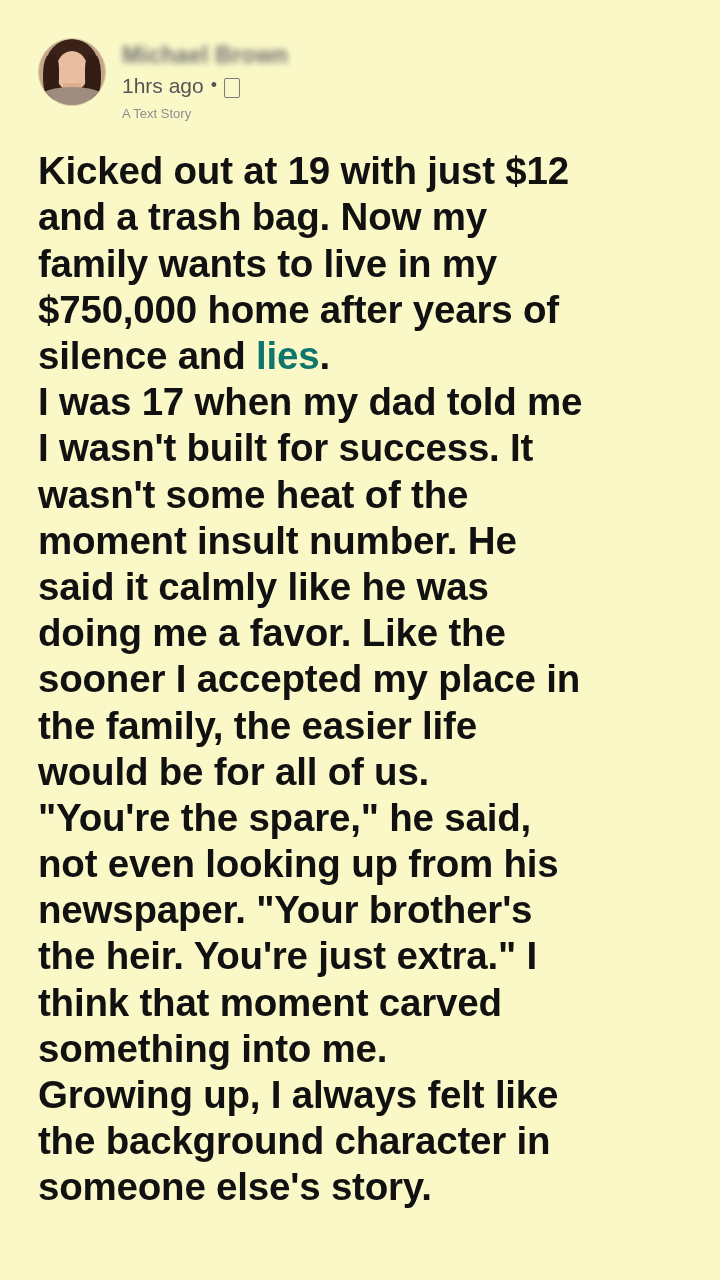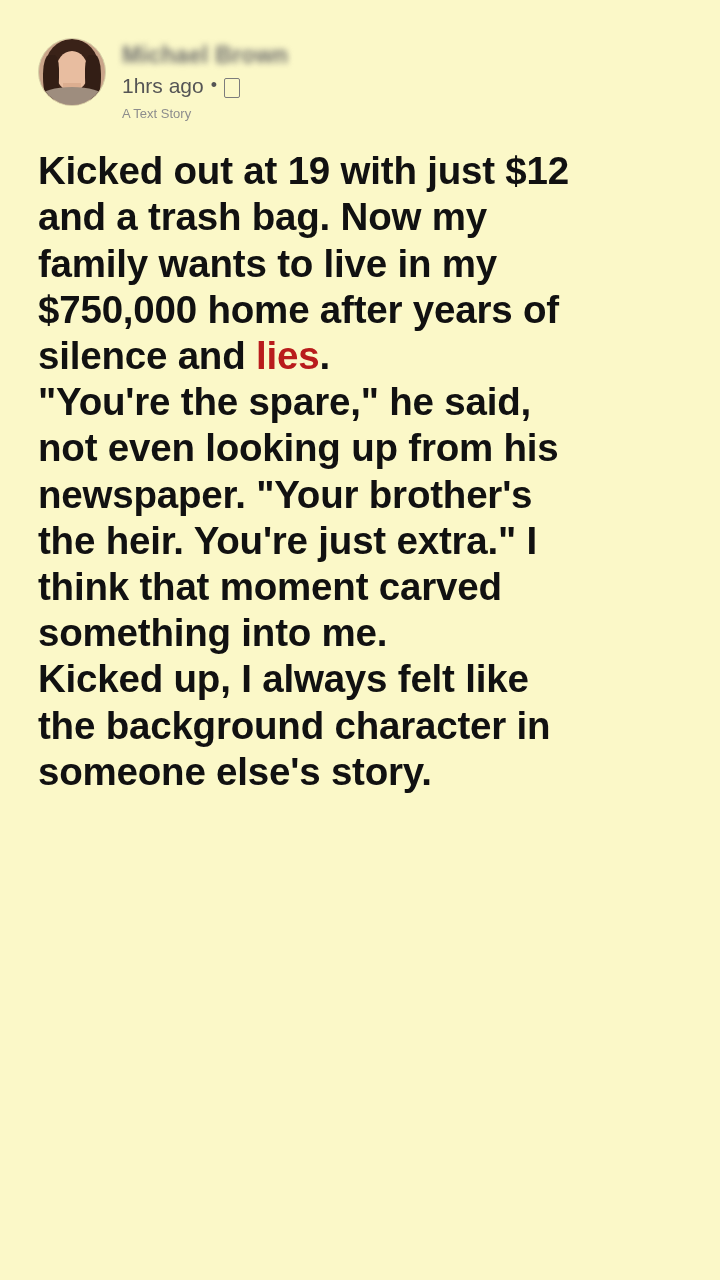--- a/index.html
+++ b/index.html
@@ -137,21 +137,21 @@
     font-size: 38.5px;
     font-weight: bold;
     line-height: 1.2;
     color: #111111;
     letter-spacing: -0.2px;
   }
   .para {
     margin: 0 0 0 0;
   }
   .highlight {
-    color: #b91c1c;
+    color: #0f766e;
     text-align: center;
   }
 </style>
 </head>
 <body>
 
 <div class="post">
 
   <div class="header">
     <div class="avatar">
@@ -168,17 +168,18 @@
         <span>1hrs ago</span>
         <span class="dot">•</span>
         <span class="globe-box"></span>
       </div>
       <div class="subtitle">A Text Story</div>
     </div>
   </div>
 
   <div class="body">
     <p class="para"><span>Kicked out at 19 with just $12 and a trash bag. Now my family wants to live in my $750,000 home after years of silence and </span><span class="highlight">lies</span><span>.</span></p>
+    <p class="para">I was 17 when my dad told me I wasn't built for success. It wasn't some heat of the moment insult number. He said it calmly like he was doing me a favor. Like the sooner I accepted my place in the family, the easier life would be for all of us.</p>
     <p class="para">"You're the spare," he said, not even looking up from his newspaper. "Your brother's the heir. You're just extra." I think that moment carved something into me.</p>
-    <p class="para">Kicked up, I always felt like the background character in someone else's story.</p>
+    <p class="para">Growing up, I always felt like the background character in someone else's story.</p>
   </div>
 
 </div>
 
 </body></html>

